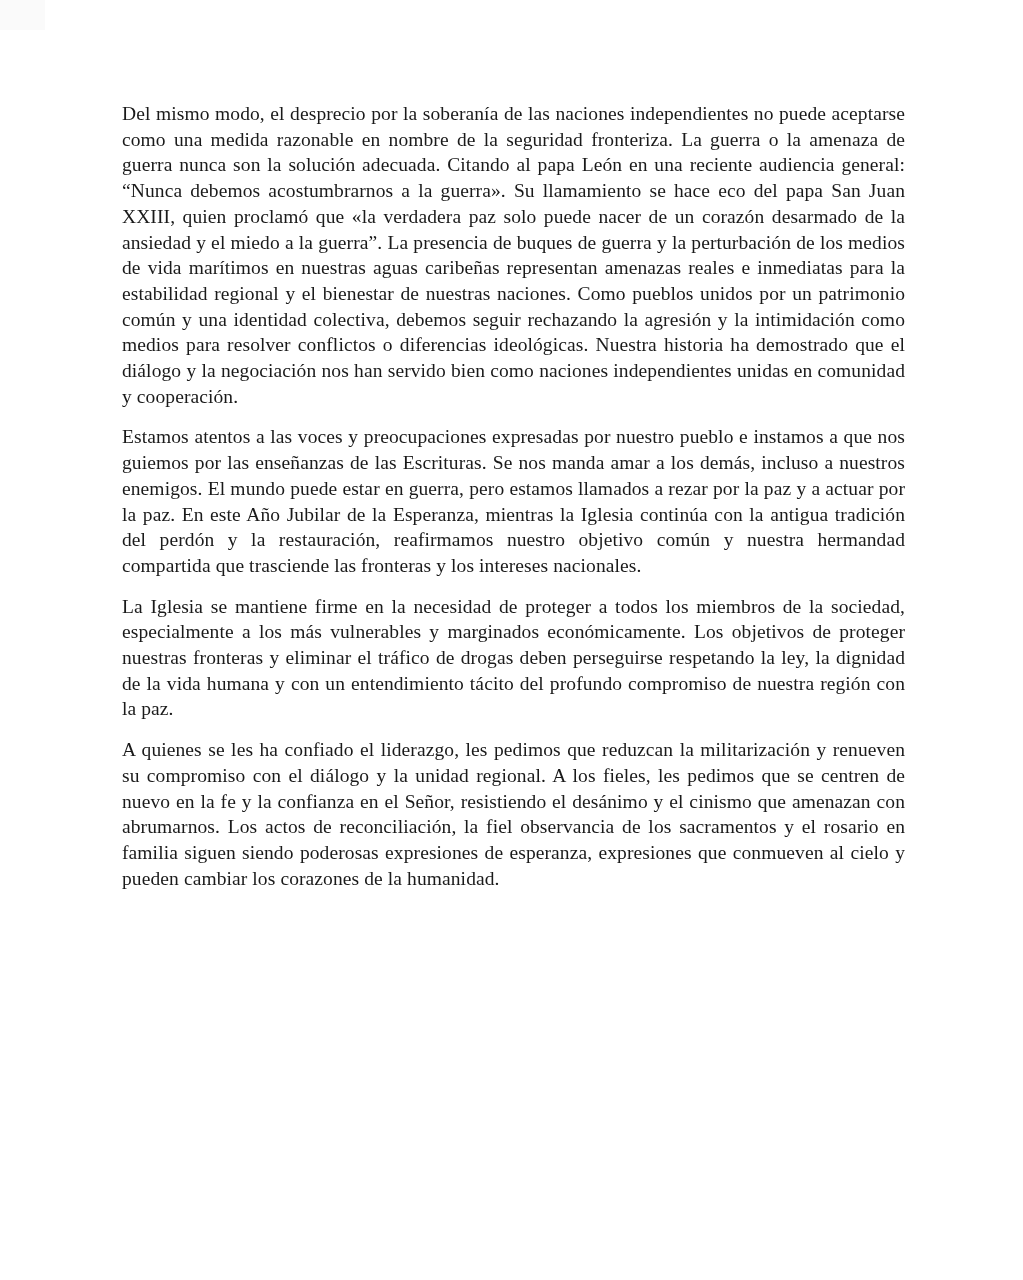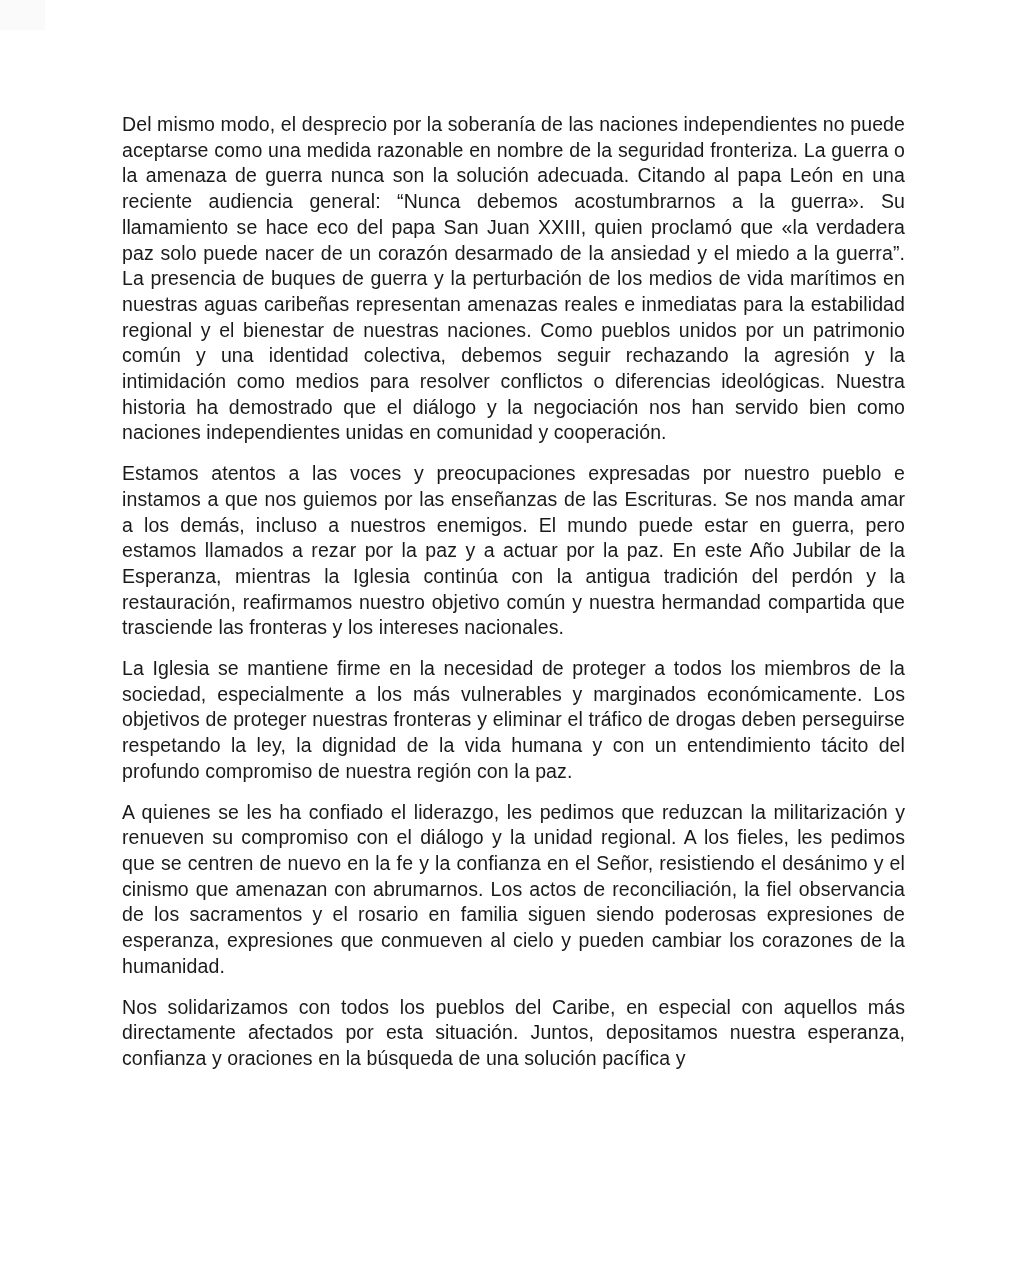--- a/index.html
+++ b/index.html
@@ -26,32 +26,32 @@
     left: 122px;
     top: 97px;
     width: 783px;
     font-family: "Liberation Sans", sans-serif;
     font-size: 19.5px;
     line-height: 25.7px;
     color: var(--text-color, #1a1a1a);
     letter-spacing: 0.1px;
   }
   .text-block p {
-    margin: 15px 0 15px 0;
+    margin: 4px 0 15px 0;
     text-align: justify;
     text-justify: inter-word;
+    font-family: Liberation Serif, serif;
   }
   .text-block p:last-child {
     margin-bottom: 0;
   }
 </style>
 </head>
 <body style="background: rgb(255, 255, 255); --text-color: #1a1a1a;">
 
 <div class="scan-artifact"></div>
 
 <main class="text-block">
   <p>Del mismo modo, el desprecio por la soberanía de las naciones independientes no puede aceptarse como una medida razonable en nombre de la seguridad fronteriza. La guerra o la amenaza de guerra nunca son la solución adecuada. Citando al papa León en una reciente audiencia general: “Nunca debemos acostumbrarnos a la guerra». Su llamamiento se hace eco del papa San Juan XXIII, quien proclamó que «la verdadera paz solo puede nacer de un corazón desarmado de la ansiedad y el miedo a la guerra”. La presencia de buques de guerra y la perturbación de los medios de vida marítimos en nuestras aguas caribeñas representan amenazas reales e inmediatas para la estabilidad regional y el bienestar de nuestras naciones. Como pueblos unidos por un patrimonio común y una identidad colectiva, debemos seguir rechazando la agresión y la intimidación como medios para resolver conflictos o diferencias ideológicas. Nuestra historia ha demostrado que el diálogo y la negociación nos han servido bien como naciones independientes unidas en comunidad y cooperación.</p>
   <p>Estamos atentos a las voces y preocupaciones expresadas por nuestro pueblo e instamos a que nos guiemos por las enseñanzas de las Escrituras. Se nos manda amar a los demás, incluso a nuestros enemigos. El mundo puede estar en guerra, pero estamos llamados a rezar por la paz y a actuar por la paz. En este Año Jubilar de la Esperanza, mientras la Iglesia continúa con la antigua tradición del perdón y la restauración, reafirmamos nuestro objetivo común y nuestra hermandad compartida que trasciende las fronteras y los intereses nacionales.</p>
   <p>La Iglesia se mantiene firme en la necesidad de proteger a todos los miembros de la sociedad, especialmente a los más vulnerables y marginados económicamente. Los objetivos de proteger nuestras fronteras y eliminar el tráfico de drogas deben perseguirse respetando la ley, la dignidad de la vida humana y con un entendimiento tácito del profundo compromiso de nuestra región con la paz.</p>
   <p>A quienes se les ha confiado el liderazgo, les pedimos que reduzcan la militarización y renueven su compromiso con el diálogo y la unidad regional. A los fieles, les pedimos que se centren de nuevo en la fe y la confianza en el Señor, resistiendo el desánimo y el cinismo que amenazan con abrumarnos. Los actos de reconciliación, la fiel observancia de los sacramentos y el rosario en familia siguen siendo poderosas expresiones de esperanza, expresiones que conmueven al cielo y pueden cambiar los corazones de la humanidad.</p>
-  <p>Nos solidarizamos con todos los pueblos del Caribe, en especial con aquellos más directamente afectados por esta situación. Juntos, depositamos nuestra esperanza, confianza y oraciones en la búsqueda de una solución pacífica y</p>
 </main>
 
 </body></html>

